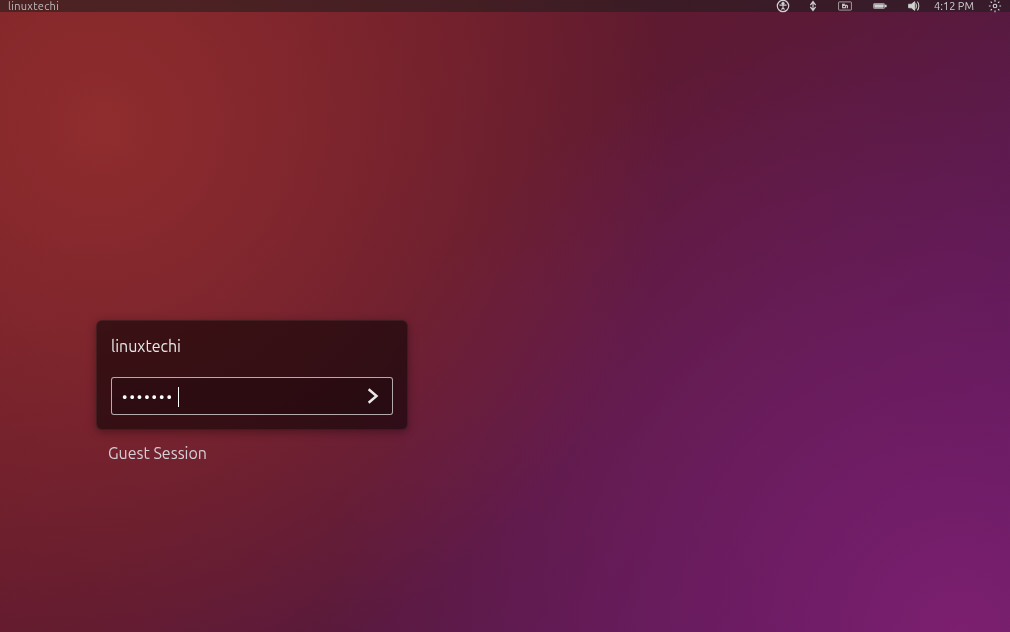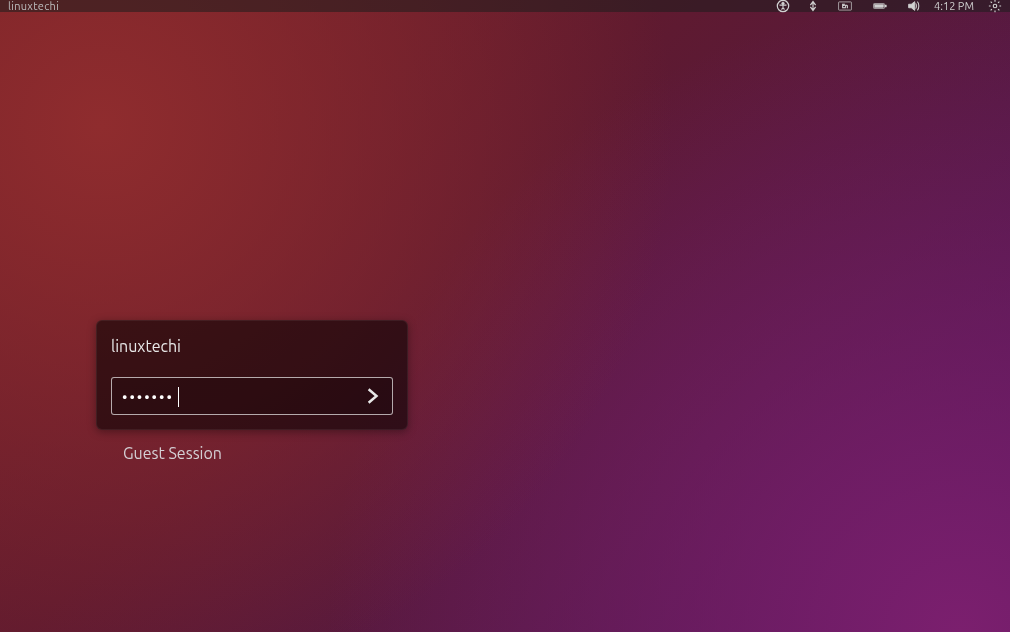--- a/index.html
+++ b/index.html
@@ -77,21 +77,20 @@
   .caret {
     position:absolute; left:66px; top:9px; width:1px; height:20px;
     background:#fff;
   }
 
   .guest {
     position:absolute;
     left:108px; top:444px;
     color:#d4cfd4; font-size:16px;
     cursor:pointer;
-    margin-left:15px;
   }
 </style>
 </head>
 <body>
 
 <div class="wallpaper"></div>
 
 <div class="panel">
   <span class="title">linuxtechi</span>
   <span class="spacer"></span>

